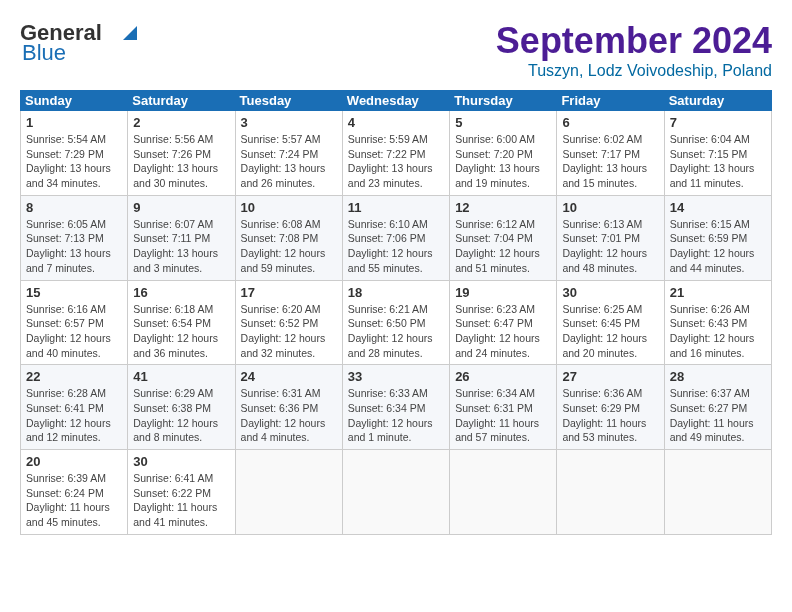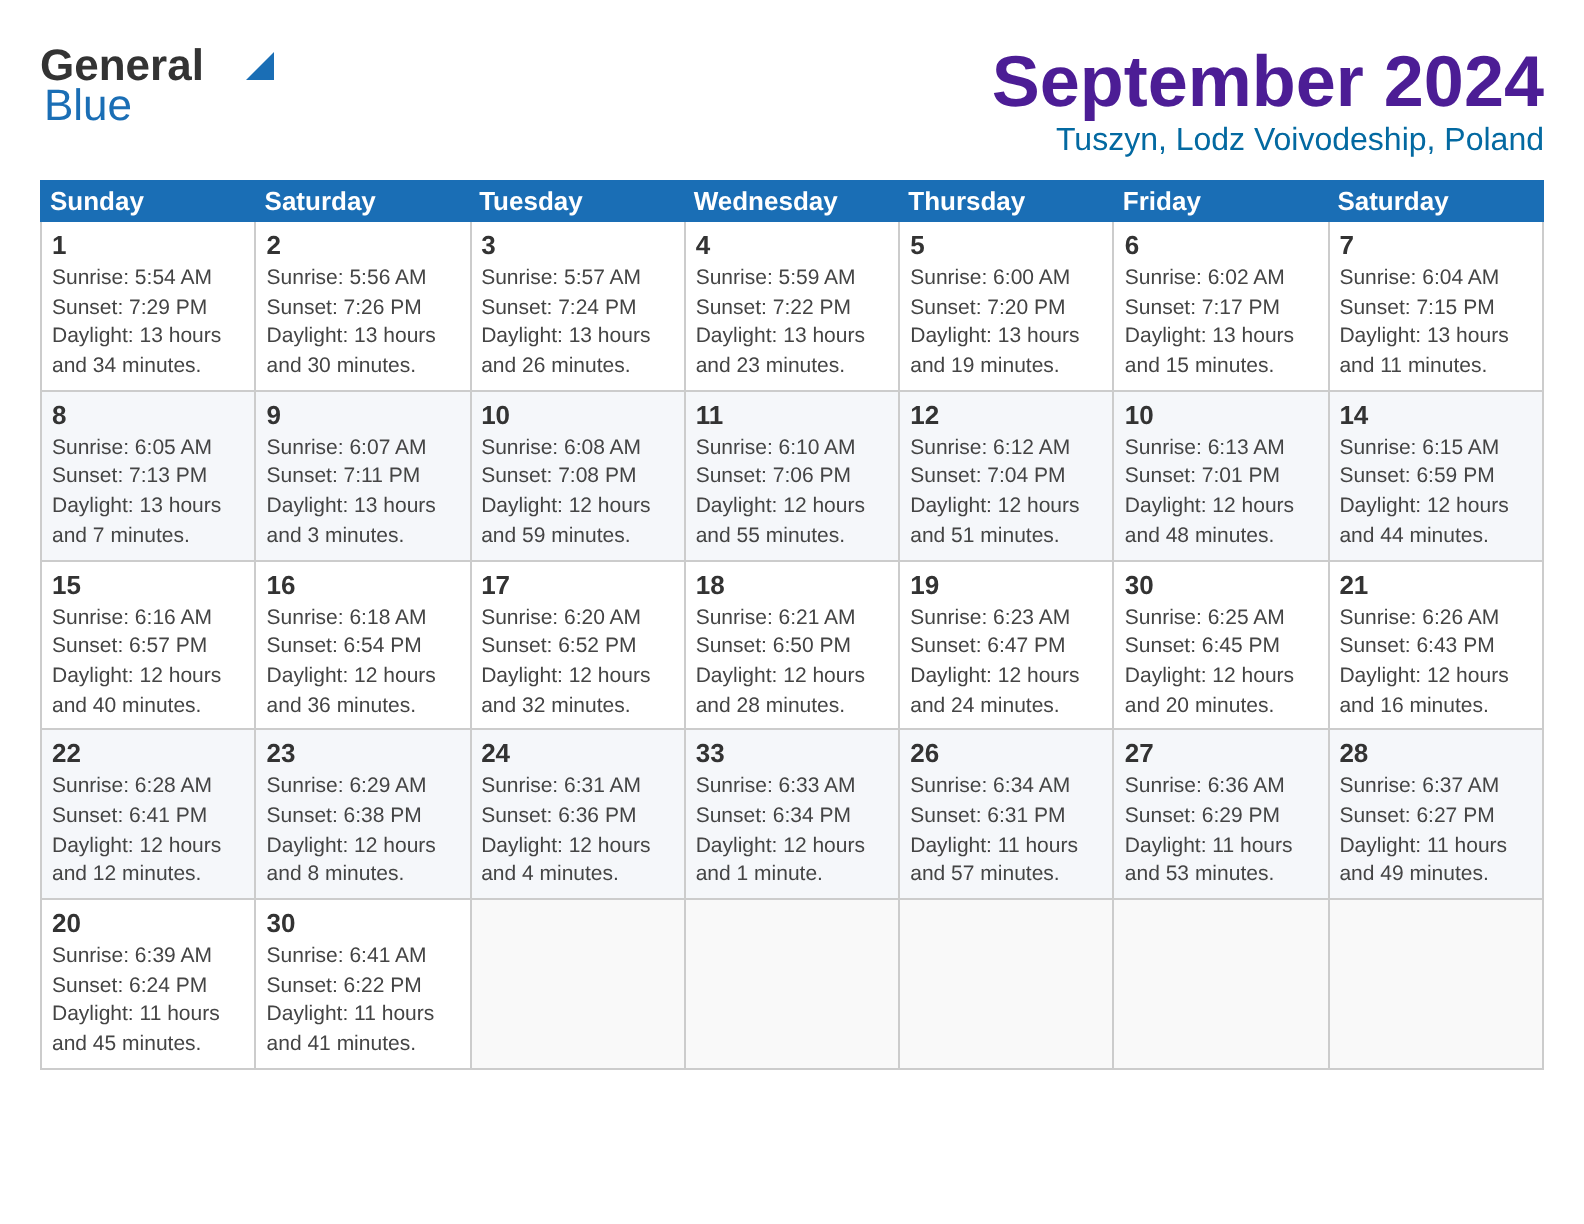--- a/index.html
+++ b/index.html
@@ -195,21 +195,21 @@
           <span class="day-number">21</span>
           <div class="day-info">Sunrise: 6:26 AM<br>Sunset: 6:43 PM<br>Daylight: 12 hours and 16 minutes.</div>
         </td>
       </tr>
       <tr>
         <td>
           <span class="day-number">22</span>
           <div class="day-info">Sunrise: 6:28 AM<br>Sunset: 6:41 PM<br>Daylight: 12 hours and 12 minutes.</div>
         </td>
         <td>
-          <span class="day-number">23</span>
+          <span class="day-number">41</span>
           <div class="day-info">Sunrise: 6:29 AM<br>Sunset: 6:38 PM<br>Daylight: 12 hours and 8 minutes.</div>
         </td>
         <td>
           <span class="day-number">24</span>
           <div class="day-info">Sunrise: 6:31 AM<br>Sunset: 6:36 PM<br>Daylight: 12 hours and 4 minutes.</div>
         </td>
         <td>
           <span class="day-number">33</span>
           <div class="day-info">Sunrise: 6:33 AM<br>Sunset: 6:34 PM<br>Daylight: 12 hours and 1 minute.</div>
         </td>

